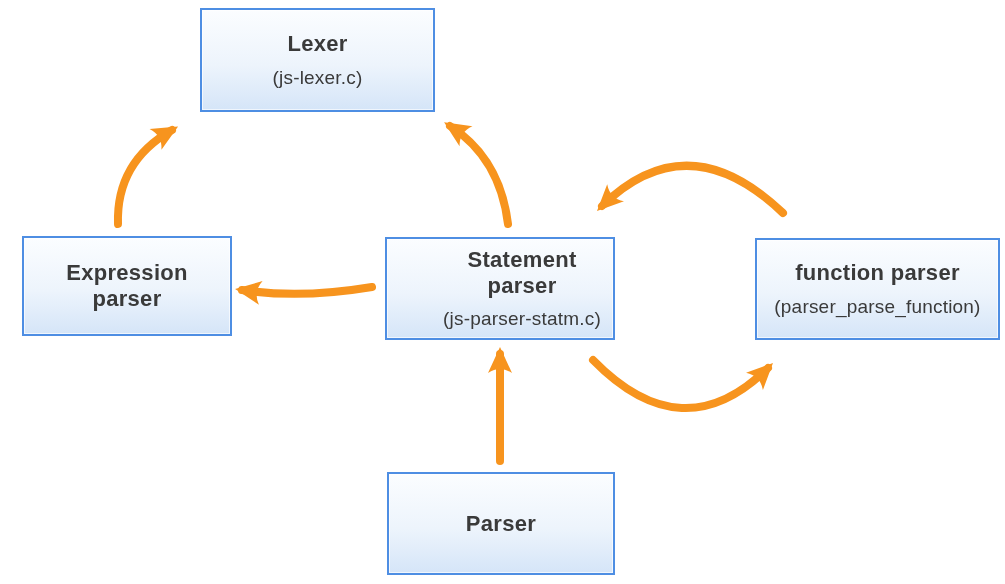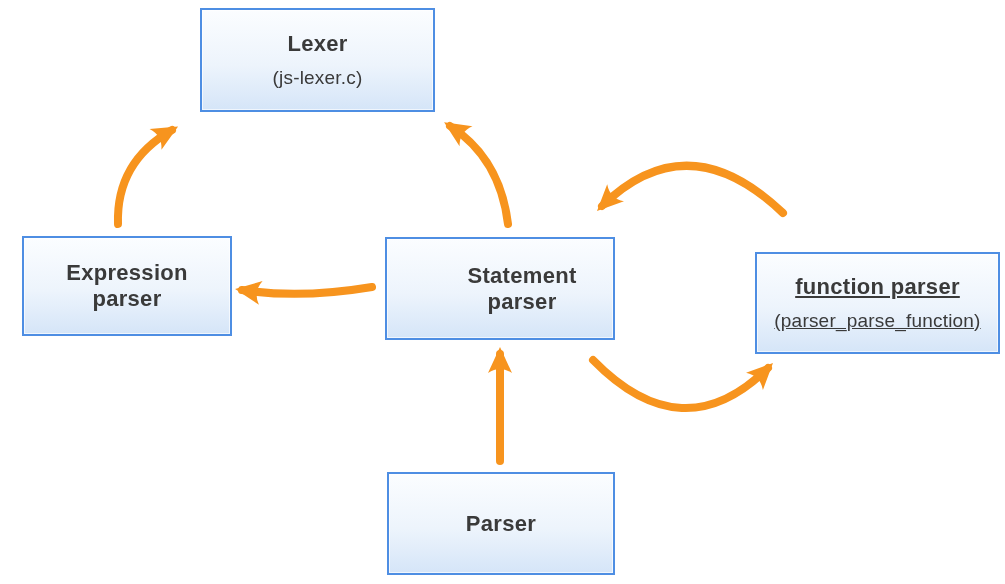--- a/index.html
+++ b/index.html
@@ -85,23 +85,24 @@
   </div>
 
   <div class="node" style="left:22px; top:236px; width:210px; height:100px;">
     <div class="title">Expression
 parser</div>
   </div>
 
   <div class="node" style="left:385px; top:237px; width:230px; height:103px;padding-left:44px;">
     <div class="title">Statement
 parser</div>
+    <div class="subtitle">(js-parser-statm.c)</div>
   </div>
 
-  <div class="node" style="left:755px; top:252px; width:245px; height:102px;text-decoration:underline;">
+  <div class="node" style="left:755px; top:238px; width:245px; height:102px;">
     <div class="title">function parser</div>
     <div class="subtitle">(parser_parse_function)</div>
   </div>
 
   <div class="node" style="left:387px; top:472px; width:228px; height:103px;">
     <div class="title">Parser</div>
   </div>
 
 </div>
 

